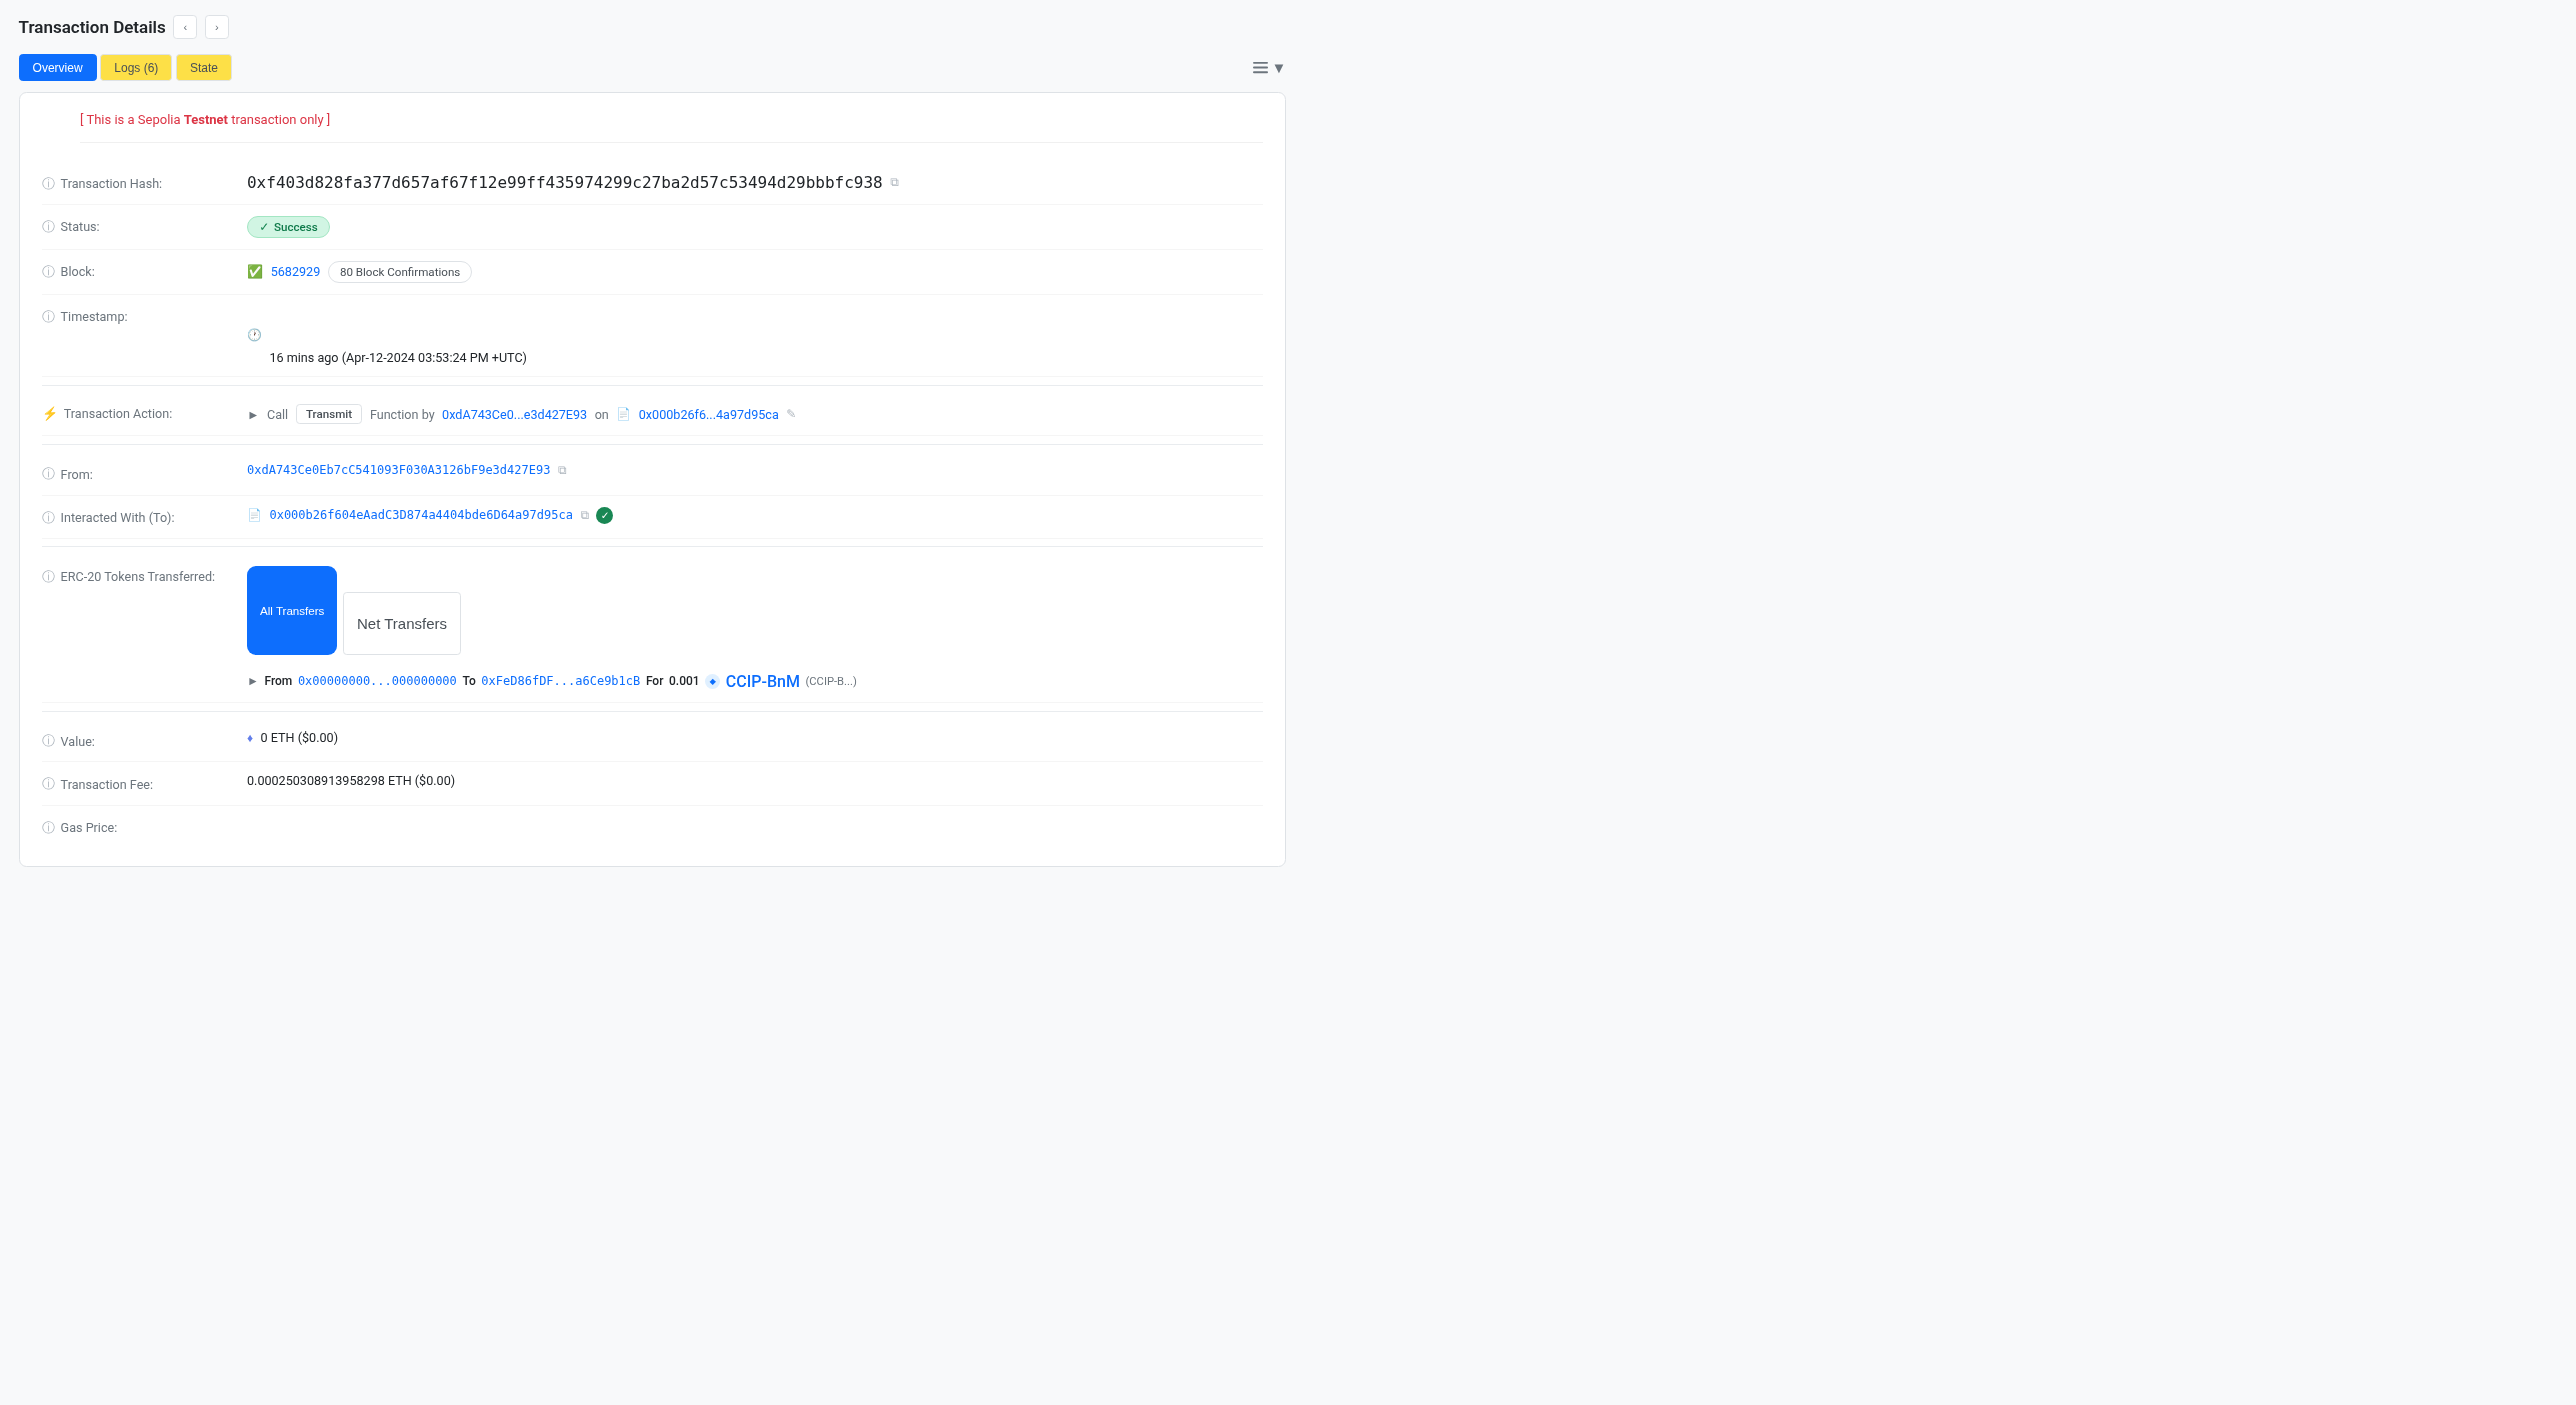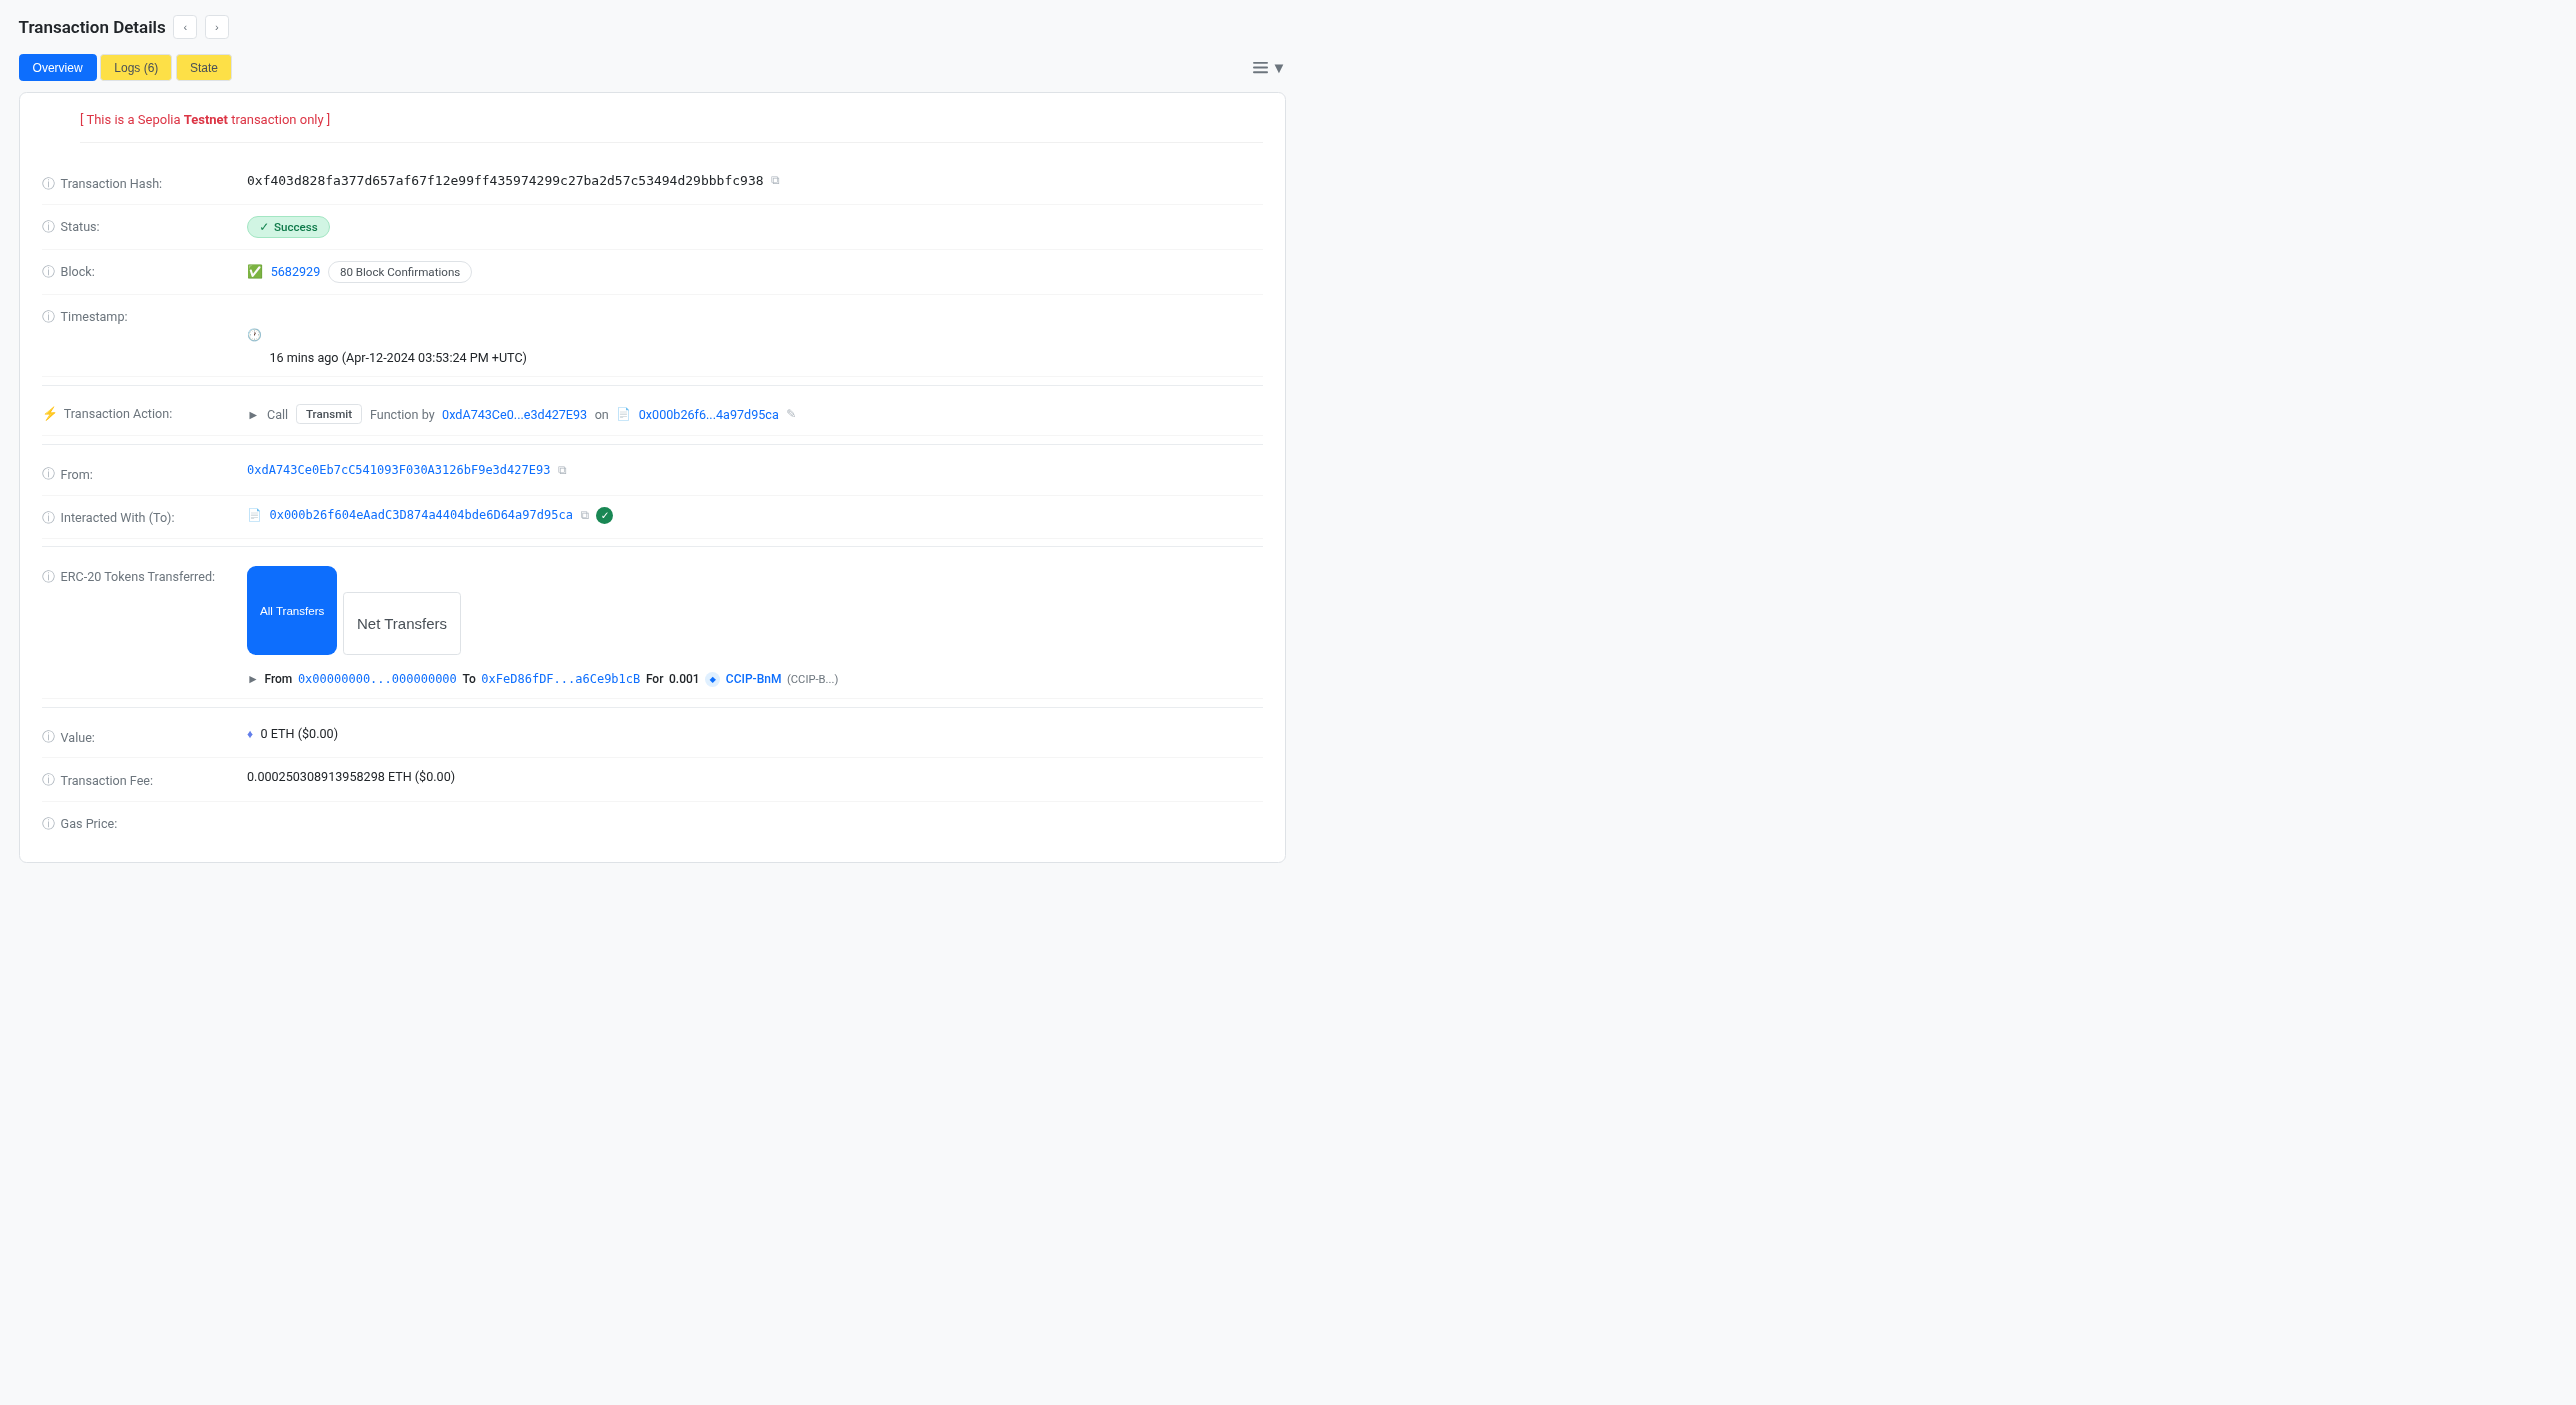--- a/index.html
+++ b/index.html
@@ -122,21 +122,21 @@
       display: flex;
       align-items: center;
       gap: 7.5px;
       flex-wrap: wrap;
       font-size: 12.6px;
     }
 
     .hash-text {
       color: #212529;
       font-family: monospace;
-      font-size: 13px;
+      font-size: 16px;
     }
 
     .copy-icon {
       color: #adb5bd;
       cursor: pointer;
       font-size: 12px;
     }
 
     .badge-success {
       background: #d1f5e3;
@@ -289,21 +289,21 @@
       background: #e0f0ff;
       display: inline-flex;
       align-items: center;
       justify-content: center;
       font-size: 8.4px;
       color: #0d6efd;
     }
     .token-name-link {
       color: #0d6efd;
       text-decoration: none;
-      font-size: 12px;
+      font-size: 16px;
       font-weight: 500;
     }
     .token-ticker {
       color: #6c757d;
       font-size: 11.2px;
     }
 
     .eth-icon {
       color: #627eea;
       font-size: 12px;

